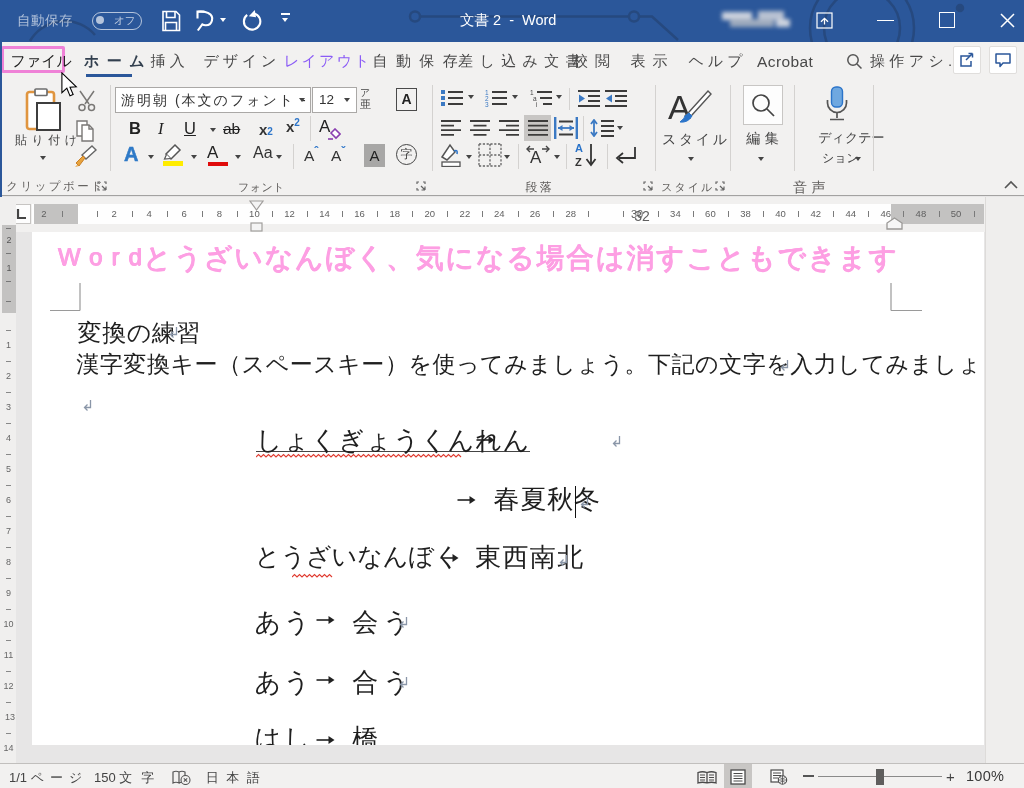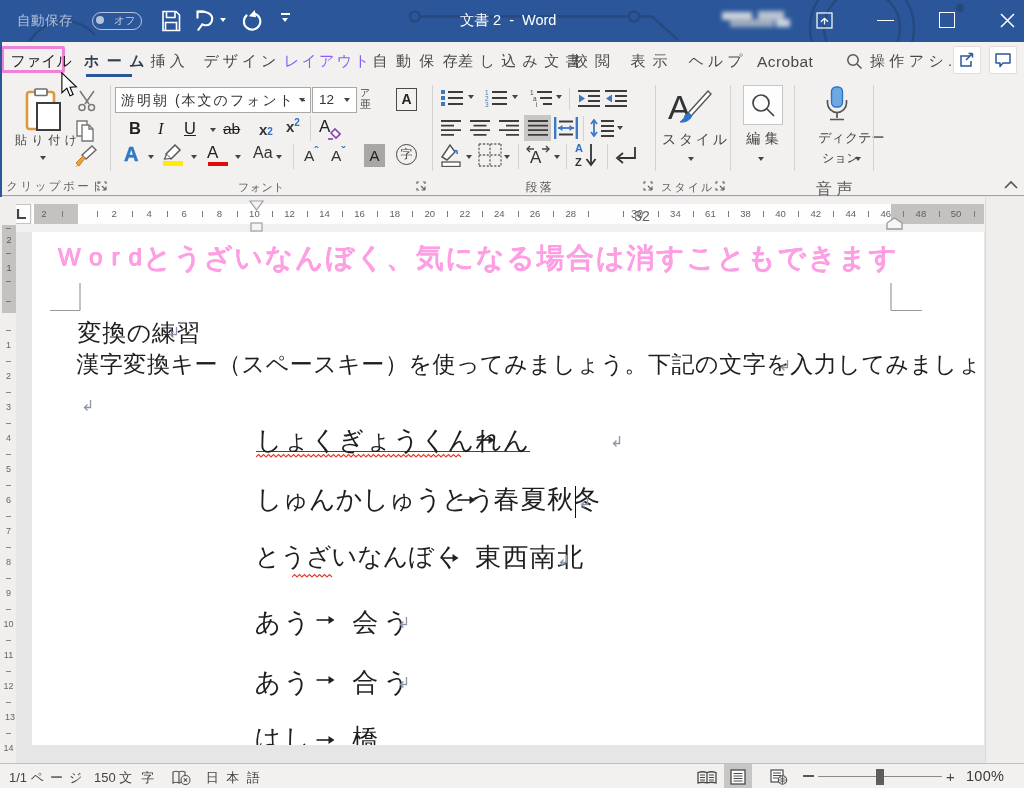--- a/index.html
+++ b/index.html
@@ -345,21 +345,21 @@
  <div class="sep" style="left:794px;top:5px;height:86px"></div>
 
  <svg width="22" height="36" style="position:absolute;left:826px;top:6px" viewBox="0 0 22 36">
   <rect x="5.5" y="1" width="11" height="20" rx="4.5" fill="#6fa8e0" stroke="#2b74c9" stroke-width="1.4"></rect>
   <path d="M 1.5 14 V 17 A 9.5 9.5 0 0 0 20.5 17 V 14" stroke="#555" stroke-width="1.7" fill="none"></path>
   <path d="M 11 27 V 32 M 4 33.5 H 18" stroke="#555" stroke-width="1.7"></path>
  </svg>
  <div class="abs jp" style="left:818.3px;top:49px;font-size:13px;color:#444">ディクテー</div>
  <div class="abs jp" style="left:822px;top:70px;font-size:12px;color:#444">ション</div>
  <div class="dd" style="left:855px;top:77px"></div>
- <div class="glabel jp" style="left:816px;top:99px;letter-spacing:4.45px;font-size:16px">音声</div>
+ <div class="glabel jp" style="left:793px;top:99px;letter-spacing:4.45px;font-size:14px">音声</div>
  <div class="sep" style="left:873px;top:5px;height:86px"></div>
  <svg width="14" height="9" style="position:absolute;left:1004px;top:100px" viewBox="0 0 14 9">
   <path d="M 1 8 L 7 2 L 13 8" stroke="#555" stroke-width="1.6" fill="none"></path>
  </svg>
 </div>
 <div class="abs" id="rulerrow">
  <div class="abs" style="left:12px;top:7.5px;width:17px;height:18px;background:#fdfdfd;border:1px solid #c6c4c2">
   <svg width="11" height="11" style="position:absolute;left:3px;top:4px" viewBox="0 0 11 11">
    <path d="M 2 0 V 9 H 10" stroke="#444" stroke-width="2.2" fill="none"></path>
   </svg>
@@ -405,21 +405,21 @@
   <div class="abs" style="left:321.6px;top:3.5px;width:12px;text-align:center;font-size:9.5px;color:#5f5f5f">16</div>
   <div class="abs" style="left:356.7px;top:3.5px;width:12px;text-align:center;font-size:9.5px;color:#5f5f5f">18</div>
   <div class="abs" style="left:391.8px;top:3.5px;width:12px;text-align:center;font-size:9.5px;color:#5f5f5f">20</div>
   <div class="abs" style="left:426.9px;top:3.5px;width:12px;text-align:center;font-size:9.5px;color:#5f5f5f">22</div>
   <div class="abs" style="left:462.0px;top:3.5px;width:12px;text-align:left;font-size:9.5px;color:#5f5f5f">24</div>
   <div class="abs" style="left:497.0px;top:3.5px;width:12px;text-align:center;font-size:9.5px;color:#5f5f5f">26</div>
   <div class="abs" style="left:532.1px;top:3.5px;width:12px;text-align:right;font-size:9.5px;color:#5f5f5f">28</div>
   <div class="abs" style="left:599px;top:3.5px;width:12px;text-align:center;font-size:11px;color:#5f5f5f">30</div>
   <div class="abs" style="left:602.3px;top:3.5px;width:12px;text-align:left;font-size:14px;color:#5f5f5f">32</div>
   <div class="abs" style="left:637.4px;top:3.5px;width:12px;text-align:center;font-size:9.5px;color:#5f5f5f">34</div>
-  <div class="abs" style="left:672.4px;top:3.5px;width:12px;text-align:center;font-size:9.5px;color:#5f5f5f">61</div>
+  <div class="abs" style="left:672.4px;top:3.5px;width:12px;text-align:center;font-size:9.5px;color:#5f5f5f">60</div>
   <div class="abs" style="left:707.5px;top:3.5px;width:12px;text-align:center;font-size:9.5px;color:#5f5f5f">38</div>
   <div class="abs" style="left:742.6px;top:3.5px;width:12px;text-align:center;font-size:9.5px;color:#5f5f5f">40</div>
   <div class="abs" style="left:777.7px;top:3.5px;width:12px;text-align:center;font-size:9.5px;color:#5f5f5f">42</div>
   <div class="abs" style="left:812.8px;top:3.5px;width:12px;text-align:center;font-size:9.5px;color:#5f5f5f">44</div>
   <div class="abs" style="left:847.8px;top:3.5px;width:12px;text-align:center;font-size:9.5px;color:#5f5f5f">46</div>
   <div class="abs" style="left:882.9px;top:3.5px;width:12px;text-align:center;font-size:9.5px;color:#5f5f5f">48</div>
   <div class="abs" style="left:918.0px;top:3.5px;width:12px;text-align:center;font-size:9.5px;color:#5f5f5f">50</div>
  </div>
  <svg width="15" height="11" style="position:absolute;left:249px;top:3.5px" viewBox="0 0 15 11">
   <path d="M 1 1 H 14 L 7.5 10 Z" fill="#f4f4f4" stroke="#a09e9c" stroke-width="1.2"></path>
@@ -481,21 +481,20 @@
  <svg width="32" height="30" style="position:absolute;left:890px;top:51.5px">
       <path d="M 1 0 V 27.5 M 1 27.5 H 32" stroke="#9a9a9a" stroke-width="1.2"></path>
     </svg>
  <div class="abs jp doc" style="left:77.6px;top:85.8px;font-size:24px;letter-spacing:0.54px">変換の練習</div>
  <div class="abs jp doc" style="left:76.3px;top:117px;font-size:23px;letter-spacing:0.53px">漢字変換キー（スペースキー）を使ってみましょう。下記の文字を入力してみましょう。</div>
  <div class="abs jp doc" style="left:255.8px;top:191px;font-size:26px;letter-spacing:0.83px;height:28px;border-bottom:1.4px solid #444">しょくぎょうくんれん</div>
  <svg width="20" height="10" style="position:absolute;left:476px;top:203.5px" viewBox="0 0 20 10">
       <path d="M 0.5 5 H 16.5" stroke="#222" stroke-width="1.6"></path>
       <path d="M 12.5 1 L 18.5 5 L 12.5 9 Z" fill="#222"></path>
     </svg>
- <div class="abs jp doc" style="left:255.8px;top:250.3px;font-size:26px;letter-spacing:0px">しゅんかしゅうとう</div>
  <div class="abs jp doc" style="left:493.6px;top:250.3px;font-size:26px;letter-spacing:0.83px">春夏秋冬</div>
  <svg width="20" height="10" style="position:absolute;left:457.4px;top:263px" viewBox="0 0 20 10">
       <path d="M 0.5 5 H 16.5" stroke="#222" stroke-width="1.6"></path>
       <path d="M 12.5 1 L 18.5 5 L 12.5 9 Z" fill="#222"></path>
     </svg>
  <div class="abs" style="left:574.6px;top:254.5px;width:1.7px;height:31.5px;background:#111"></div>
  <div class="abs jp doc" style="left:475.2px;top:308.3px;font-size:26px;letter-spacing:1.33px">東西南北</div>
  <div class="abs jp doc" style="left:254.8px;top:308.9px;font-size:25px;letter-spacing:0px">とうざいなんぼく</div>
  <svg width="20" height="10" style="position:absolute;left:440.2px;top:321px" viewBox="0 0 20 10">
       <path d="M 0.5 5 H 16.5" stroke="#222" stroke-width="1.6"></path>

